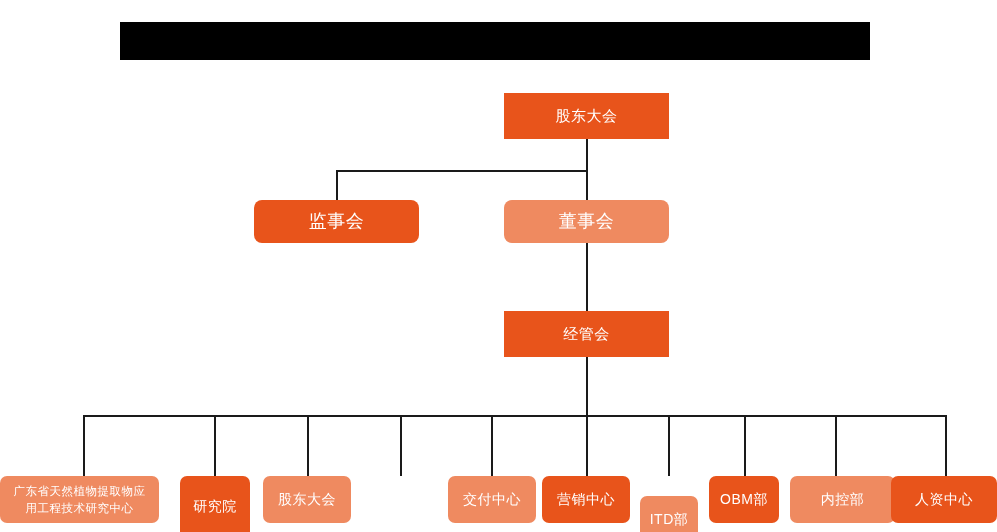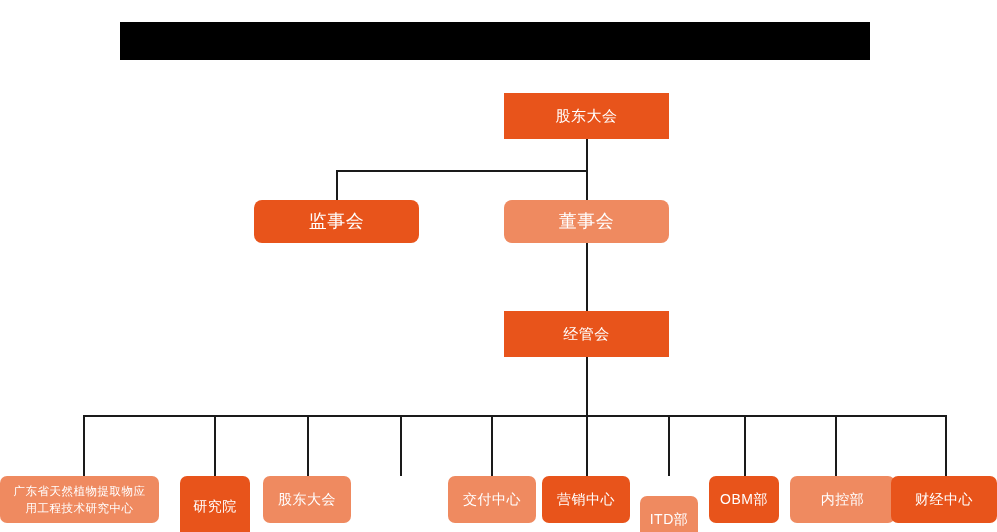--- a/index.html
+++ b/index.html
@@ -111,15 +111,15 @@
   <div class="node light leaf" style="left:448px; top:476px; width:88px; height:47px;">交付中心</div>
 
   <div class="node dark leaf" style="left:542px; top:476px; width:88px; height:47px;">营销中心</div>
 
   <div class="node light leaf" style="left:640px; top:496px; width:58px; height:47px;">ITD部</div>
 
   <div class="node dark leaf" style="left:709px; top:476px; width:70px; height:47px;">OBM部</div>
 
   <div class="node light leaf" style="left:790px; top:476px; width:105px; height:47px;">内控部</div>
 
-  <div class="node dark leaf" style="left:891px; top:476px; width:106px; height:47px;">财经中心</div>
+  <div class="node dark leaf" style="left:891px; top:476px; width:106px; height:47px;">人资中心</div>
 
 </div>
 
 </body></html>

